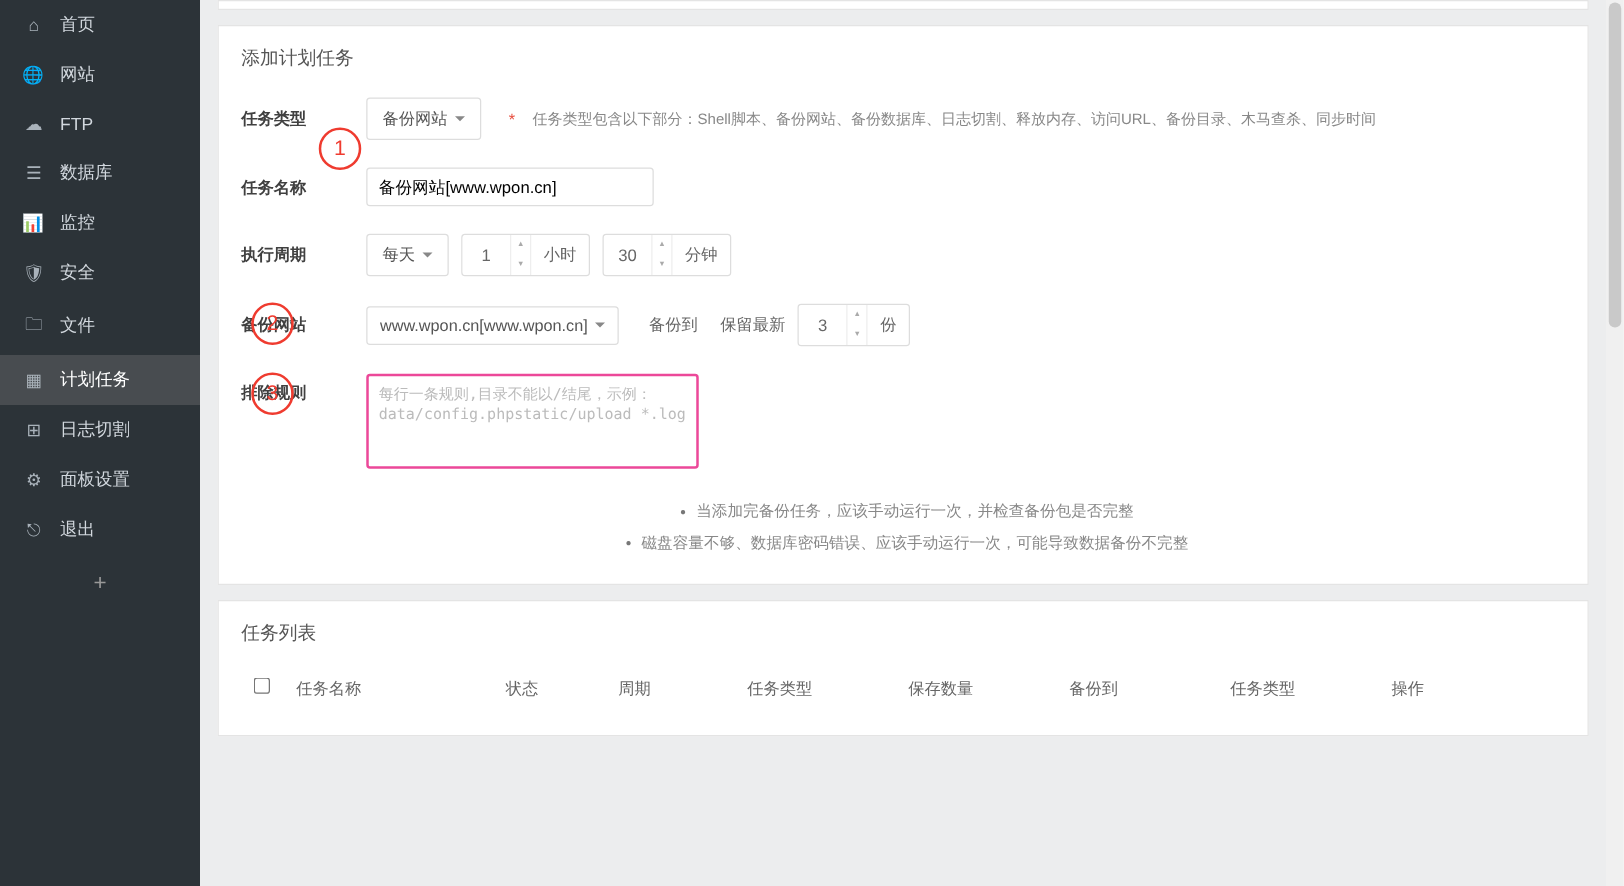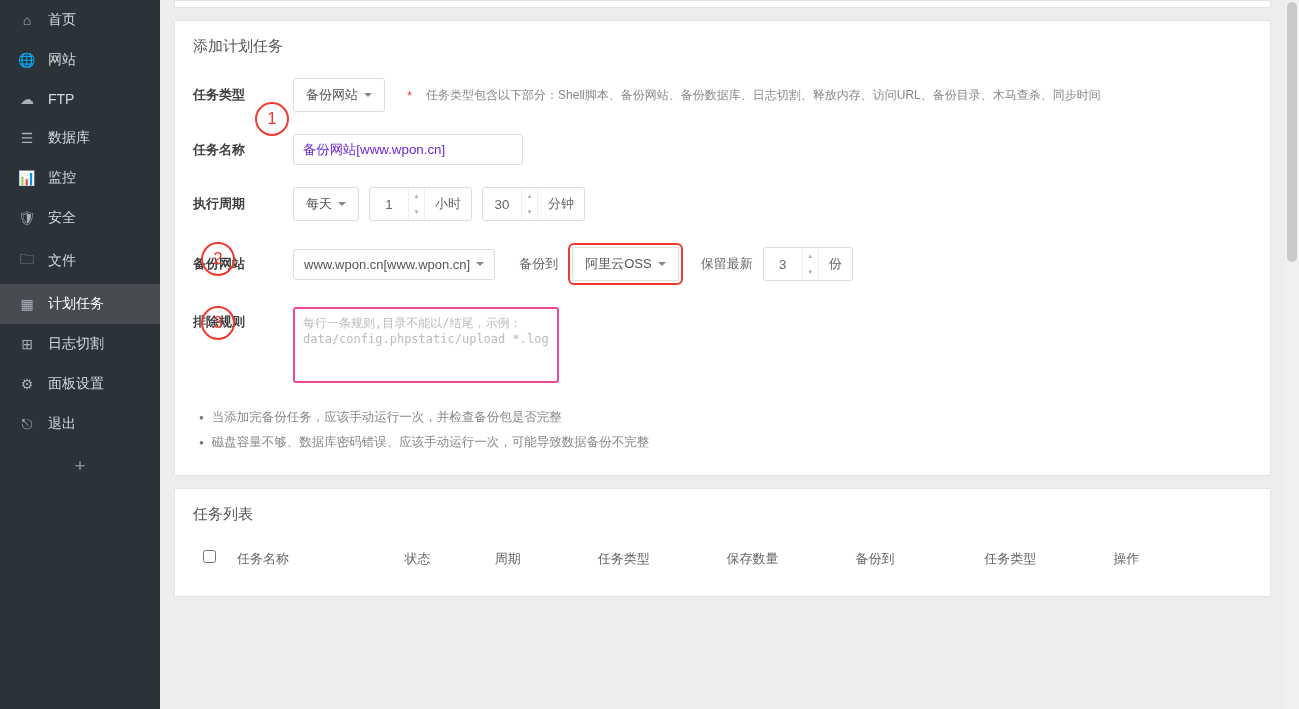--- a/index.html
+++ b/index.html
@@ -95,21 +95,21 @@
 .caret {
   display: inline-block;
   width: 0; height: 0;
   border-left: 4px solid transparent;
   border-right: 4px solid transparent;
   border-top: 4px solid #888;
 }
 .text-input {
   padding: 7px 9px;
   width: 230px;
-  color: #6d28d9;
+  color: #000000;
 }
 .text-input::placeholder { color: #bbb; }
 .num-group { display: inline-flex; border: 1px solid #ddd; border-radius: 3px; overflow: hidden; }
 .num-input { border: none; width: 38px; padding: 7px 6px; text-align: center; color: #666; }
 .num-spin { width: 16px; border-left: 1px solid #eee; display:flex; flex-direction:column; }
 .num-spin span { flex:1; display:flex; align-items:center; justify-content:center; font-size:6px; color:#aaa; cursor:pointer; }
 .num-unit { padding: 7px 10px; border-left: 1px solid #eee; color:#666; }
 
 .hint-red { color: #e74c3c; margin: 0 4px 0 12px; }
 .hint-text { color: #888; font-size: 12px; }
@@ -149,21 +149,21 @@
   color: #ef3b2f;
   display: inline-flex;
   align-items: center;
   justify-content: center;
   font-size: 17px;
   font-weight: 500;
   position: absolute;
 }
 .row-rel { position: relative; }
 
-.notes { list-style: none; padding-left: 6px; }
+.notes { list-style: none; padding-left: 6px; text-align: center; }
 .notes li { font-size: 12.5px; color: #888; padding: 4px 0; }
 .notes li::before { content: "●"; color: #777; font-size: 8px; margin-right: 8px; position: relative; top:-1px; }
 
 
 .table-head {
   display: flex;
   margin-top: 18px;
   padding: 8px 10px;
   color: #666;
   font-size: 13px;
@@ -283,26 +283,20 @@
 
       <div class="form-row row-rel">
         <span class="annotation-circle" style="left:8px;top:-1px">2</span>
         <div class="form-label">备份网站</div>
         <div class="form-control-group">
           <div class="btn-select wide">
             <span>www.wpon.cn[www.wpon.cn]</span>
             <span class="caret"></span>
           </div>
           <span style="margin-left:14px;color:#666">备份到</span>
-          <div class="highlight-box">
-            <div class="btn-select">
-              <span>阿里云OSS</span>
-              <span class="caret"></span>
-            </div>
-          </div>
           <span style="margin-left:8px;color:#666">保留最新</span>
           <div class="num-group">
             <input class="num-input" value="3" style="">
             <div class="num-spin">
                 <span>▲</span>
                 <span>▼</span>
               </div>
             <div class="num-unit">份</div>
           </div>
         </div>

